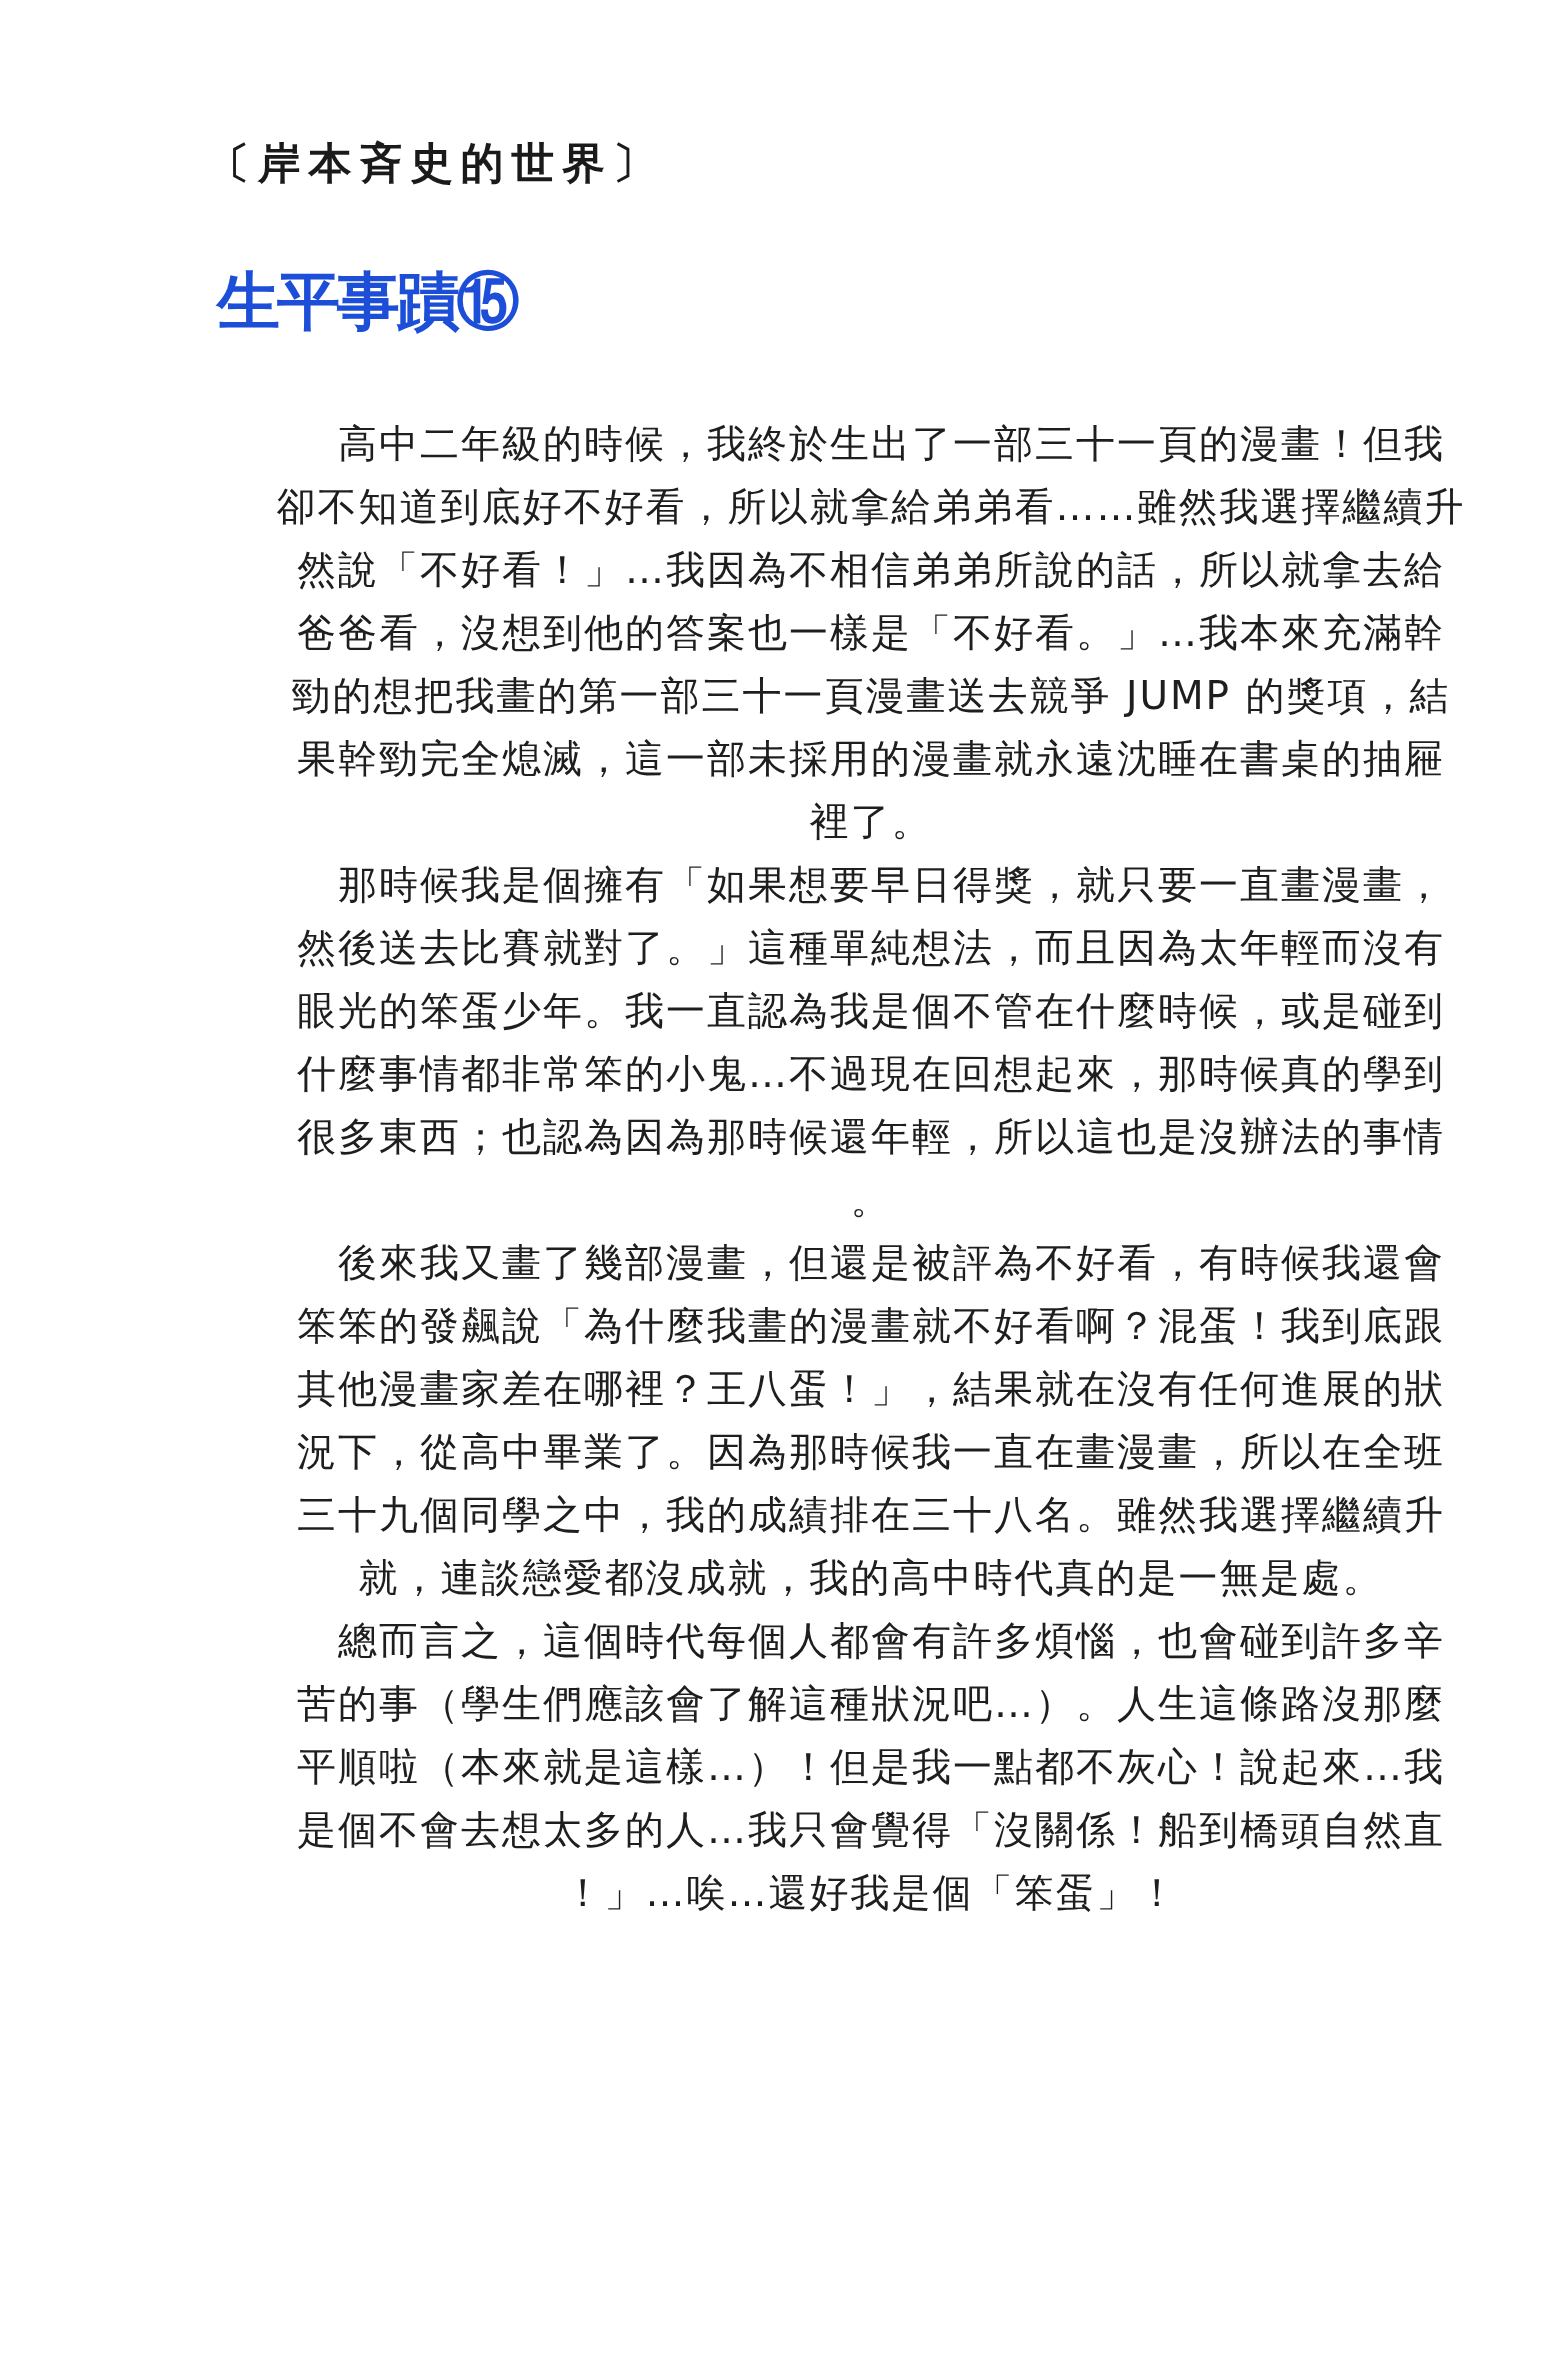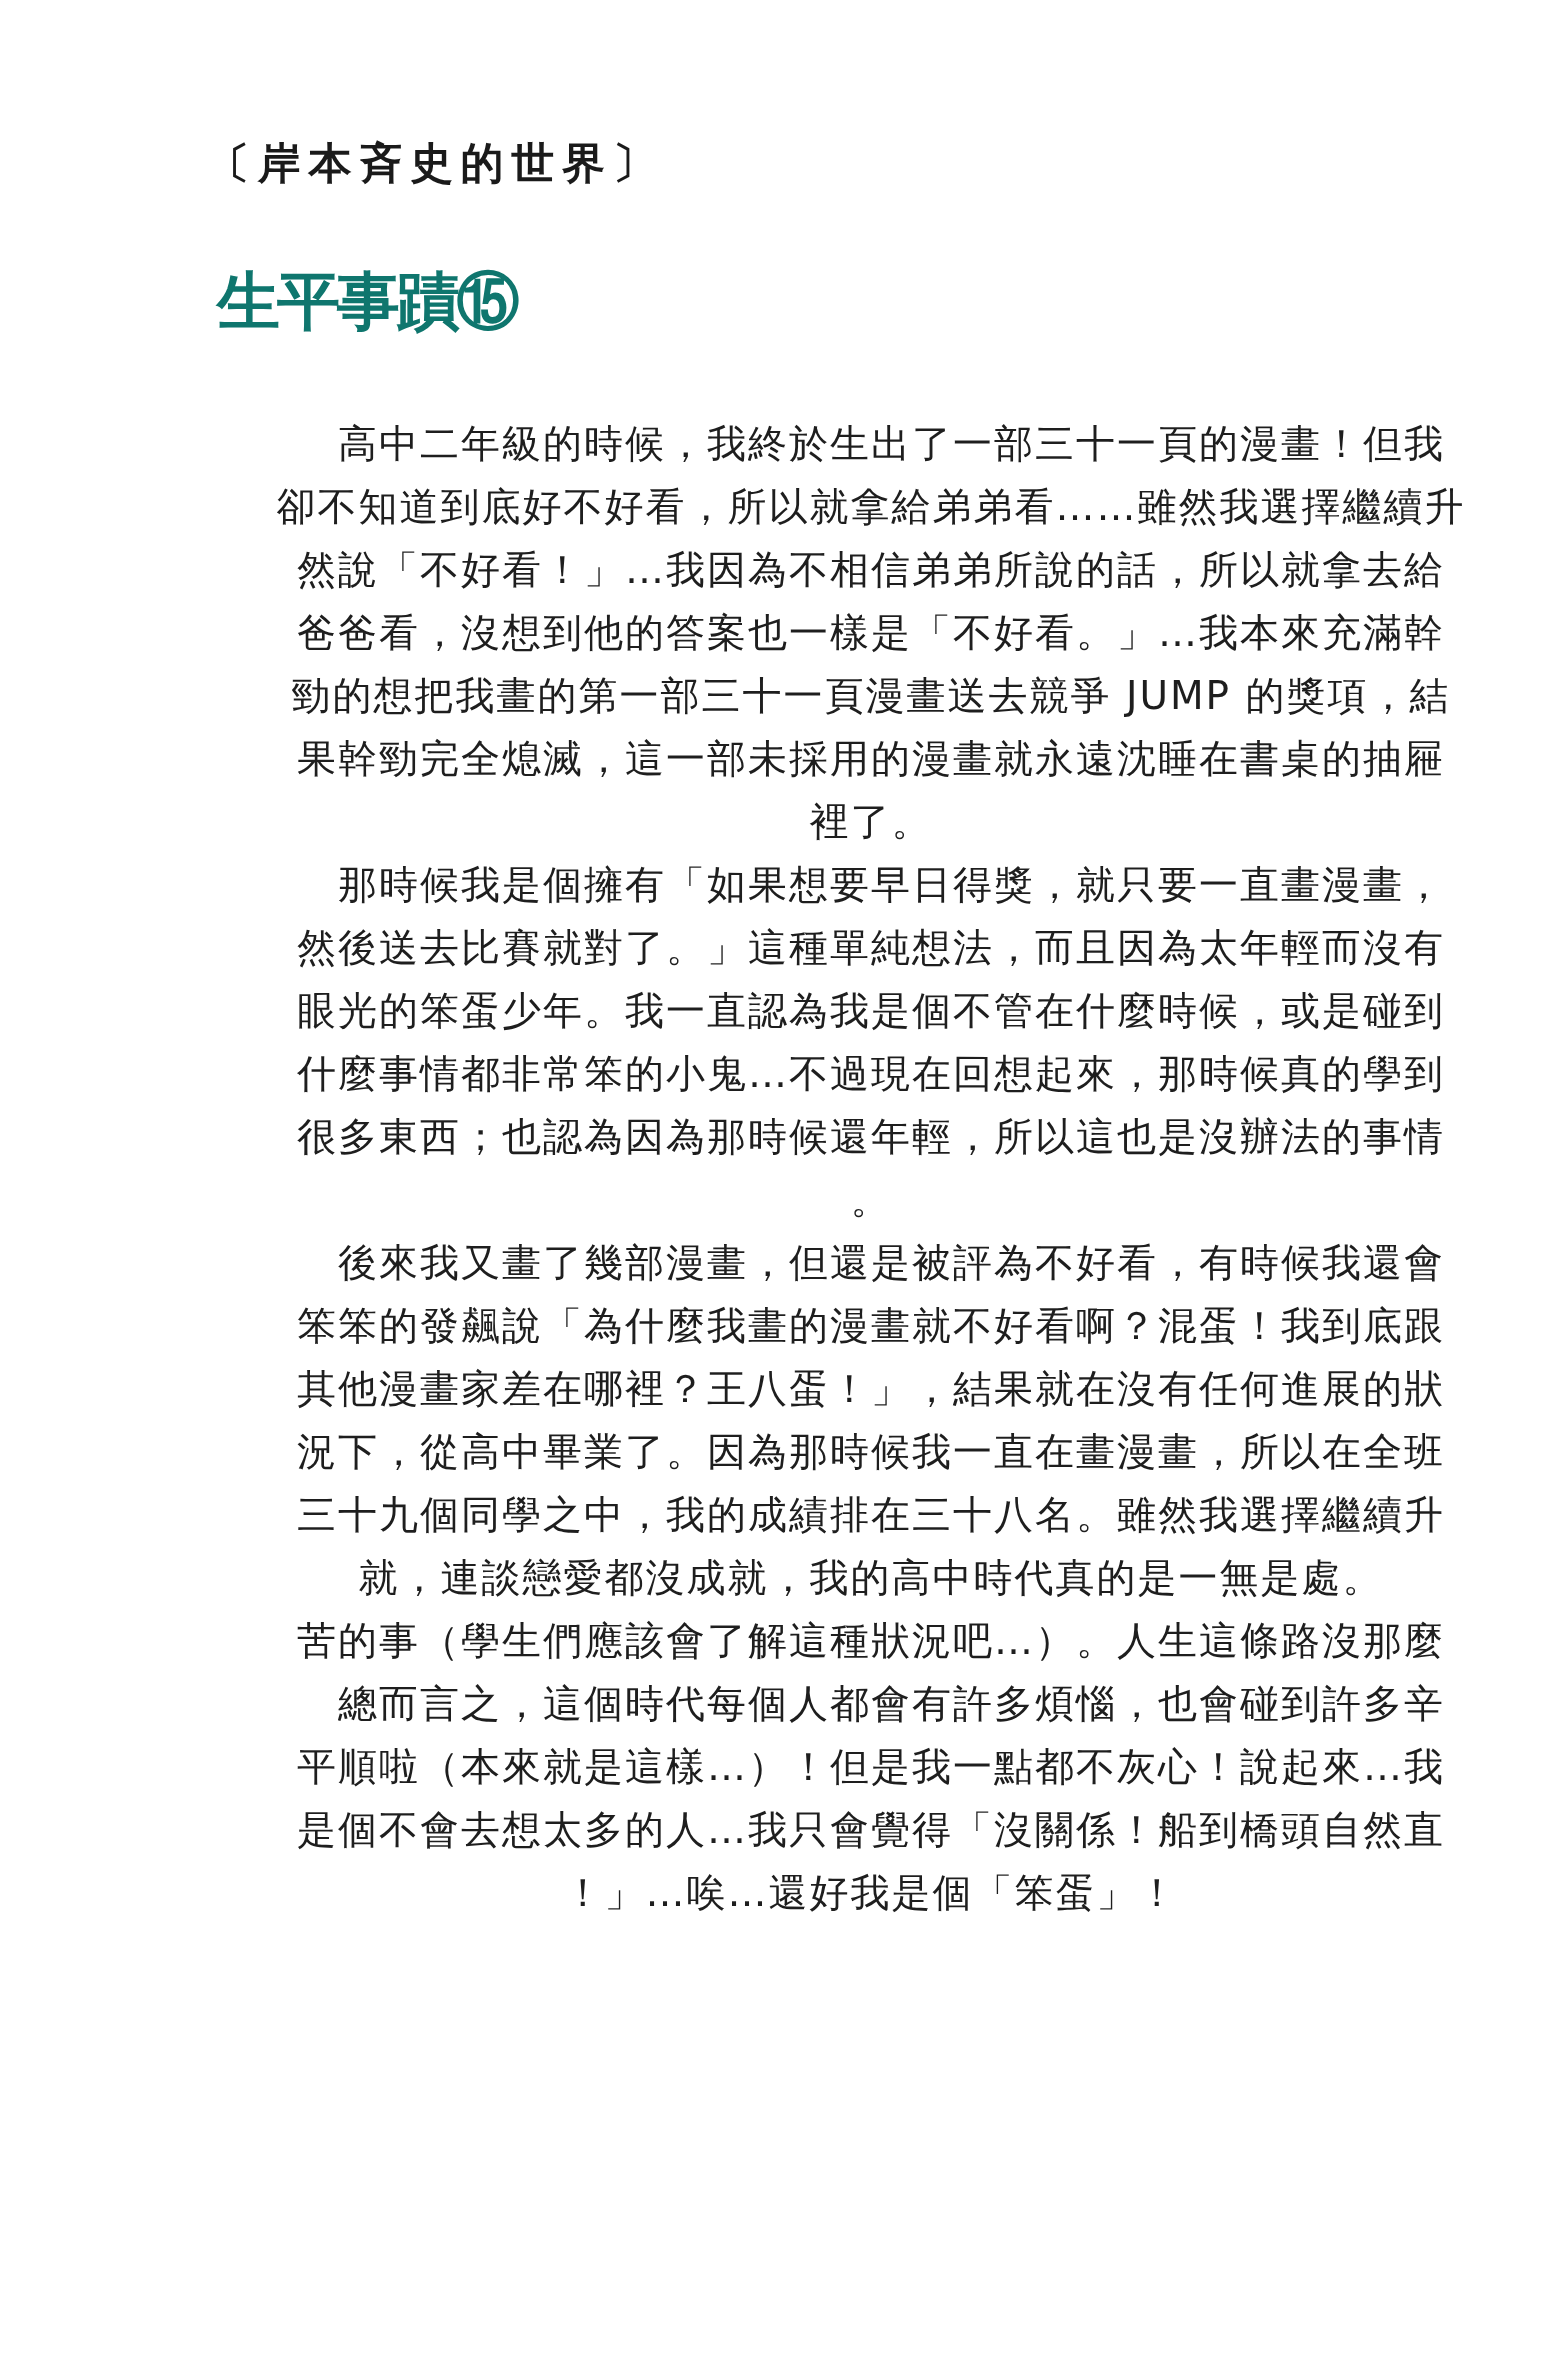--- a/index.html
+++ b/index.html
@@ -11,21 +11,21 @@
   .page { position: absolute; left: 0; top: 0; width: 1471px; height: 2377px; margin-top: 27px; }
   .series-title {
     position: absolute; left: 207px; top: 108px;
     font-size: 43px; font-weight: bold; letter-spacing: 7.7px;
     color: #1a1a1a; white-space: nowrap;
   }
   .chapter-title {
     position: absolute; left: 217px; top: 232px;
     font-family: Liberation Sans, sans-serif;
     font-size: 63px; font-weight: bold; letter-spacing: -3.1px;
-    color: #0f766e; white-space: nowrap;
+    color: #1d4ed8; white-space: nowrap;
   }
   .body {
     position: absolute; left: 221px; top: 385px; width: 1300px; text-align: center;
   }
   .line {
     height: 63px; line-height: 63px;
     font-size: 39px; letter-spacing: 2px;
     white-space: nowrap; color: #1e1e1e;
   }
 </style>
@@ -49,20 +49,20 @@
     <div class="line">眼光的笨蛋少年。我一直認為我是個不管在什麼時候，或是碰到</div>
     <div class="line">什麼事情都非常笨的小鬼…不過現在回想起來，那時候真的學到</div>
     <div class="line">很多東西；也認為因為那時候還年輕，所以這也是沒辦法的事情</div>
     <div class="line">。</div>
     <div class="line">　後來我又畫了幾部漫畫，但還是被評為不好看，有時候我還會</div>
     <div class="line">笨笨的發飆說「為什麼我畫的漫畫就不好看啊？混蛋！我到底跟</div>
     <div class="line">其他漫畫家差在哪裡？王八蛋！」，結果就在沒有任何進展的狀</div>
     <div class="line">況下，從高中畢業了。因為那時候我一直在畫漫畫，所以在全班</div>
     <div class="line">三十九個同學之中，我的成績排在三十八名。雖然我選擇繼續升</div>
     <div class="line">就，連談戀愛都沒成就，我的高中時代真的是一無是處。</div>
+    <div class="line">　總而言之，這個時代每個人都會有許多煩惱，也會碰到許多辛</div>
     <div class="line">苦的事（學生們應該會了解這種狀況吧…）。人生這條路沒那麼</div>
-    <div class="line">　總而言之，這個時代每個人都會有許多煩惱，也會碰到許多辛</div>
     <div class="line">平順啦（本來就是這樣…）！但是我一點都不灰心！說起來…我</div>
     <div class="line">是個不會去想太多的人…我只會覺得「沒關係！船到橋頭自然直</div>
     <div class="line">！」…唉…還好我是個「笨蛋」！</div>
   </div>
 </div>
 
 
 </body></html>

